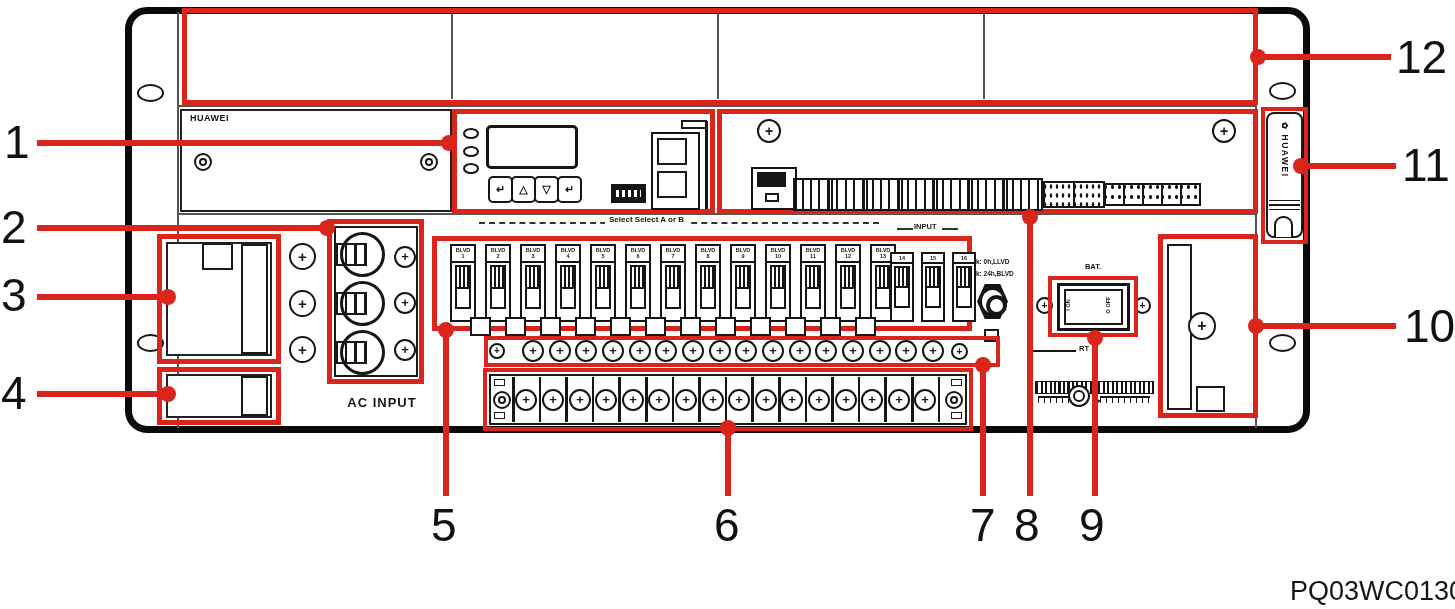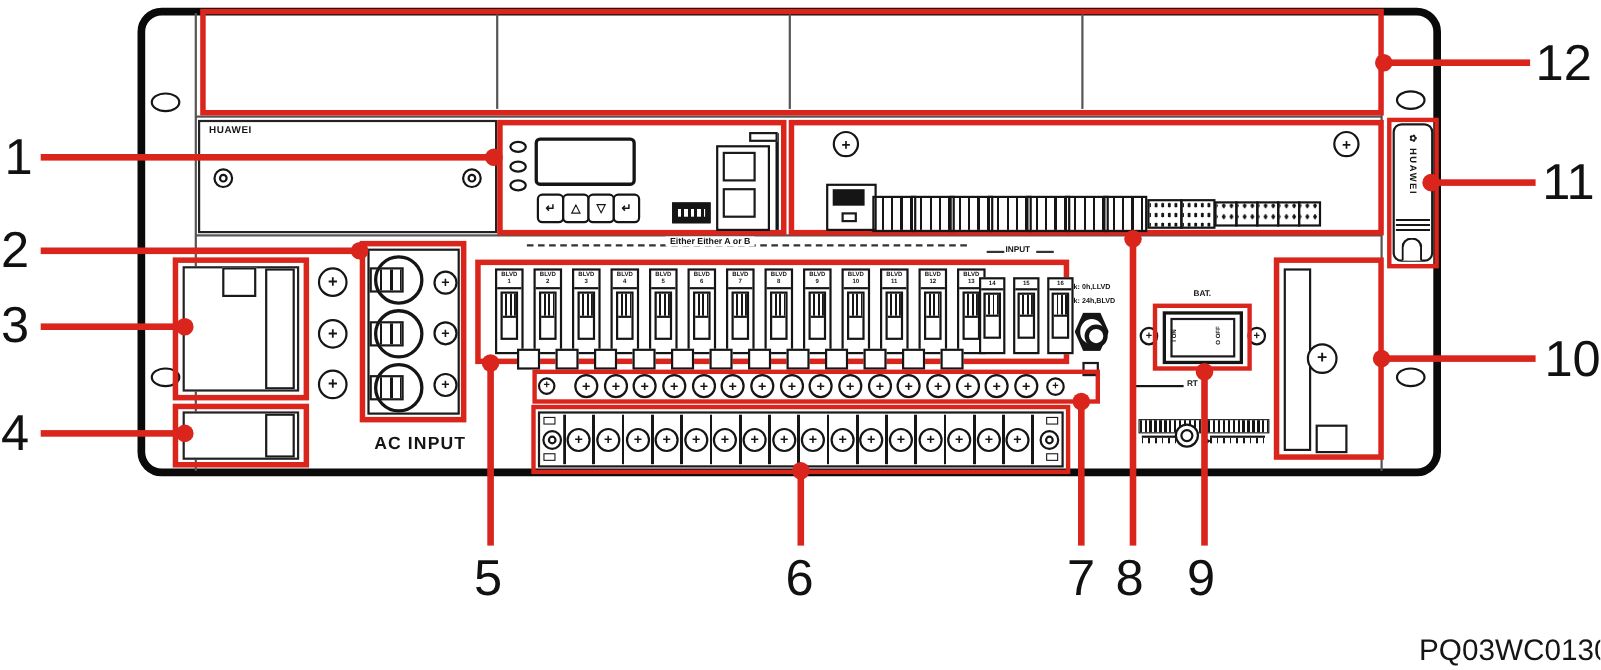--- a/index.html
+++ b/index.html
@@ -139,24 +139,24 @@
   <div class="a thin" style="left:334px;top:226px;width:84px;height:151px;border-width:2.5px"></div>
   <div class="a" style="left:340px;top:232px;width:45px;height:45px;border:3px solid #151515;border-radius:50%;background:#fff"></div>
   <div class="a" style="left:340px;top:281px;width:45px;height:45px;border:3px solid #151515;border-radius:50%;background:#fff"></div>
   <div class="a" style="left:340px;top:330px;width:45px;height:45px;border:3px solid #151515;border-radius:50%;background:#fff"></div>
   <div class="a thin" style="left:336px;top:243px;width:31px;height:23px;border-width:2.5px;background:repeating-linear-gradient(90deg,transparent 0 7px,#151515 7px 9.5px)"></div>
   <div class="a thin" style="left:336px;top:292px;width:31px;height:23px;border-width:2.5px;background:repeating-linear-gradient(90deg,transparent 0 7px,#151515 7px 9.5px)"></div>
   <div class="a thin" style="left:336px;top:341px;width:31px;height:23px;border-width:2.5px;background:repeating-linear-gradient(90deg,transparent 0 7px,#151515 7px 9.5px)"></div>
   <div class="xs" style="left:394px;top:246px;width:22px;height:22px;font-size:13px">+</div>
   <div class="xs" style="left:394px;top:292px;width:22px;height:22px;font-size:13px">+</div>
   <div class="xs" style="left:394px;top:339px;width:22px;height:22px;font-size:13px">+</div>
-  <div class="a smalltxt" style="left:336px;top:395px;width:92px;text-align:center;font-size:16px;letter-spacing:1px">AC INPUT</div>
+  <div class="a smalltxt" style="left:336px;top:395px;width:92px;text-align:center;font-size:13px;letter-spacing:1px">AC INPUT</div>
 
   <div class="a" style="left:479px;top:222px;width:400px;border-top:2px dashed #333"></div>
-  <div class="a smalltxt" style="left:605px;top:215px;font-size:8px;background:#fff;padding:0 4px">Either Either A or B</div>
+  <div class="a smalltxt" style="left:605px;top:215px;font-size:8px;background:#fff;padding:0 4px">Select Select A or B</div>
   <div class="a" style="left:897px;top:228px;width:16px;height:2px;background:#333"></div>
   <div class="a" style="left:942px;top:228px;width:16px;height:2px;background:#333"></div>
   <div class="a smalltxt" style="left:914px;top:222px;font-size:7.5px">INPUT</div>
 
   <div class="rb" style="left:432px;top:236px;width:540px;height:95px"></div>
   <div class="brk" style="left:450px">
       <div class="blbl"><span>BLVD</span><br><span>1</span></div>
       <div class="bwin">
         <div class="bgr"></div>
       </div>

